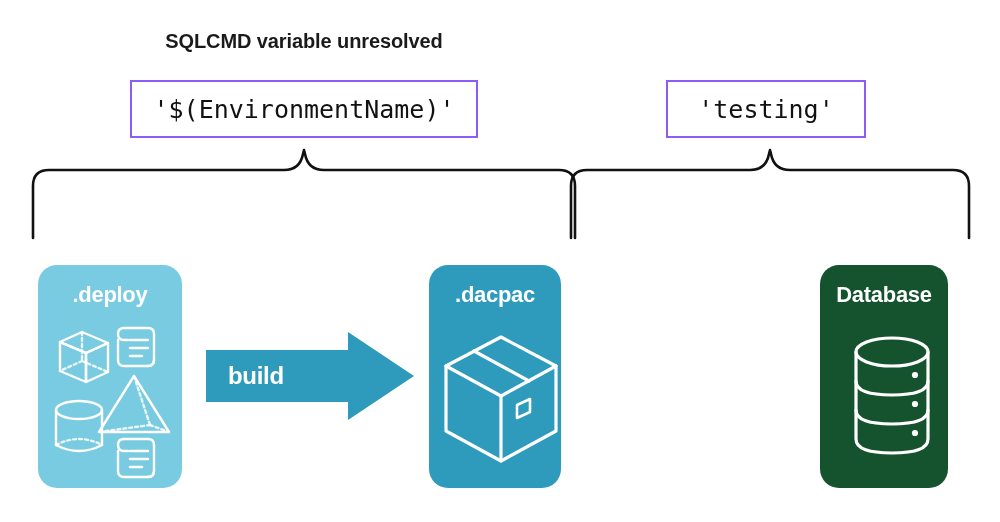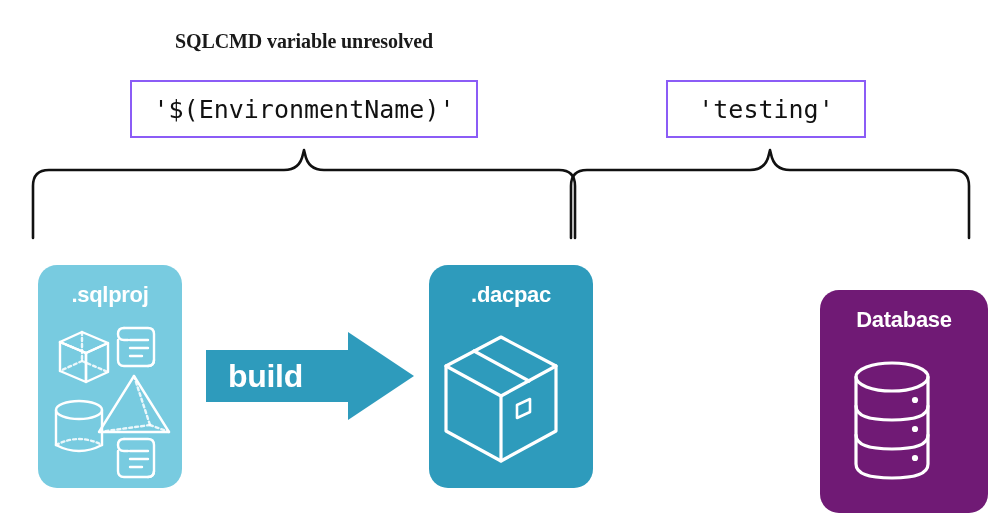--- a/index.html
+++ b/index.html
@@ -19,21 +19,21 @@
   .stage {
     position: absolute;
     left: 0; top: 0;
     width: 1000px;
     height: 522px;
   }
 
   
   .heading {
     position: absolute;
-    font-family: Liberation Serif, serif;
+    font-family: Liberation Sans, sans-serif;
     font-weight: bold;
     font-size: 20px;
     color: #1a1a1a;
     text-align: center;
     letter-spacing: -0.1px;
     white-space: nowrap;
   }
   #heading-left  { left: 104px; top: 30px; width: 400px; }
   #heading-right { left: 606px; top: 30px; width: 320px; }
 
@@ -61,22 +61,22 @@
   #brace-right { left: 568px; top: 148px; width: 404px; height: 92px; }
   .brace-wrap svg { display: block; width: 100%; height: 100%; overflow: visible; }
 
   
   .stagebox {
     position: absolute;
     border-radius: 19px;
     box-sizing: border-box;
   }
   #box-sqlproj  { left: 38px;  top: 265px; width: 144px; height: 223px; background: #78CBE0; }
-  #box-dacpac   { left: 429px; top: 265px; width: 164px; height: 223px; background: #2E9BBC; }
-  #box-database { left: 820px; top: 265px; width: 168px; height: 223px; background: #701a75; margin-top: 25px; }
+  #box-dacpac   { left: 429px; top: 265px; width: 132px; height: 223px; background: #2E9BBC; }
+  #box-database { left: 820px; top: 265px; width: 128px; height: 223px; background: #14532d; }
 
   .stagebox .box-title {
     position: absolute;
     top: 17px;
     left: 0; right: 0;
     text-align: center;
     font-family: "Liberation Sans", sans-serif;
     font-weight: bold;
     font-size: 22px;
     color: #ffffff;
@@ -103,21 +103,21 @@
     top: 0;
     width: 100%;
     height: 100%;
     display: flex;
     align-items: center;
     justify-content: flex-start;
     padding-left: 22px;
     box-sizing: border-box;
     font-family: "Liberation Sans", sans-serif;
     font-weight: bold;
-    font-size: 32px;
+    font-size: 24px;
     color: #ffffff;
     letter-spacing: -0.3px;
     white-space: nowrap;
     pointer-events: none;
   }
   #arrow-build  { left: 206px; top: 332px; width: 208px; height: 88px; }
   #arrow-deploy { left: 597px; top: 332px; width: 208px; height: 88px; }
 </style>
 </head>
 <body>
@@ -157,21 +157,21 @@
                L 202 2
                L 203 6
                Q 206 22 222 22
                L 385 22
                Q 401 22 401 38
                L 401 90" fill="none" stroke="#111111" stroke-width="2.6" stroke-linecap="round" stroke-linejoin="round"></path>
     </svg>
   </div>
 
   <div class="stagebox" id="box-sqlproj">
-    <div class="box-title">.sqlproj</div>
+    <div class="box-title">.deploy</div>
     <div class="box-art">
       <svg viewBox="0 0 144 165" xmlns="http://www.w3.org/2000/svg" aria-hidden="true">
         <g fill="none" stroke="#ffffff" stroke-width="2.4" stroke-linecap="round" stroke-linejoin="round">
 
           <g>
             <path d="M 22 27 L 44 17 L 70 28 L 48 38 Z"></path>
             <path d="M 22 27 L 22 56 L 48 67 L 48 38 Z"></path>
             <path d="M 48 38 L 70 28 L 70 57 L 48 67 Z"></path>
             <path d="M 22 27 L 48 38" stroke-dasharray="3 3" opacity="0.85"></path>
             <path d="M 44 17 L 44 46" stroke-dasharray="3 3" opacity="0.85"></path>

